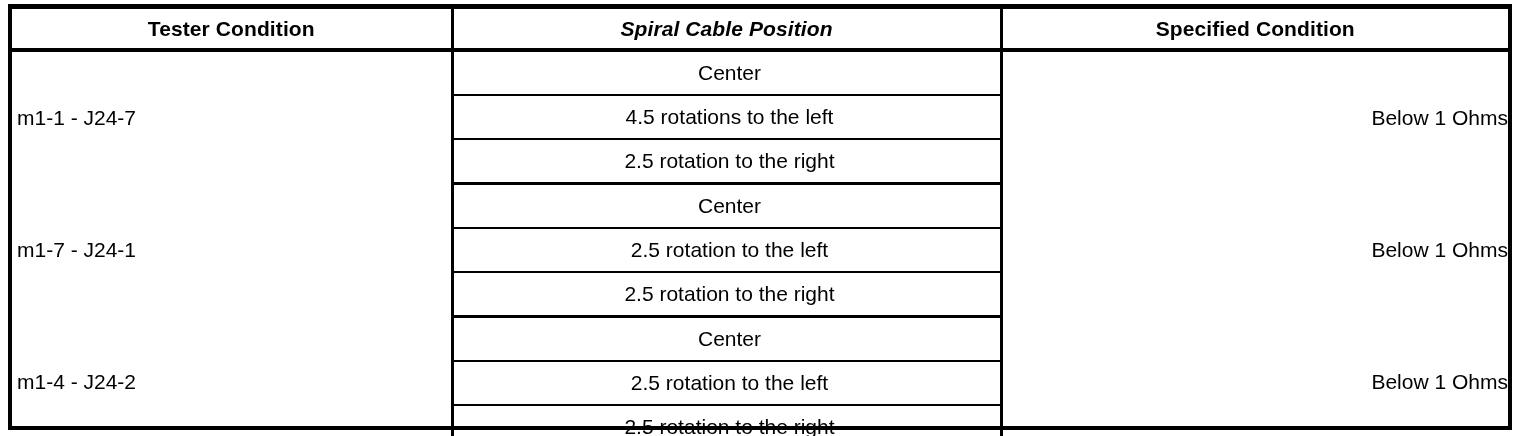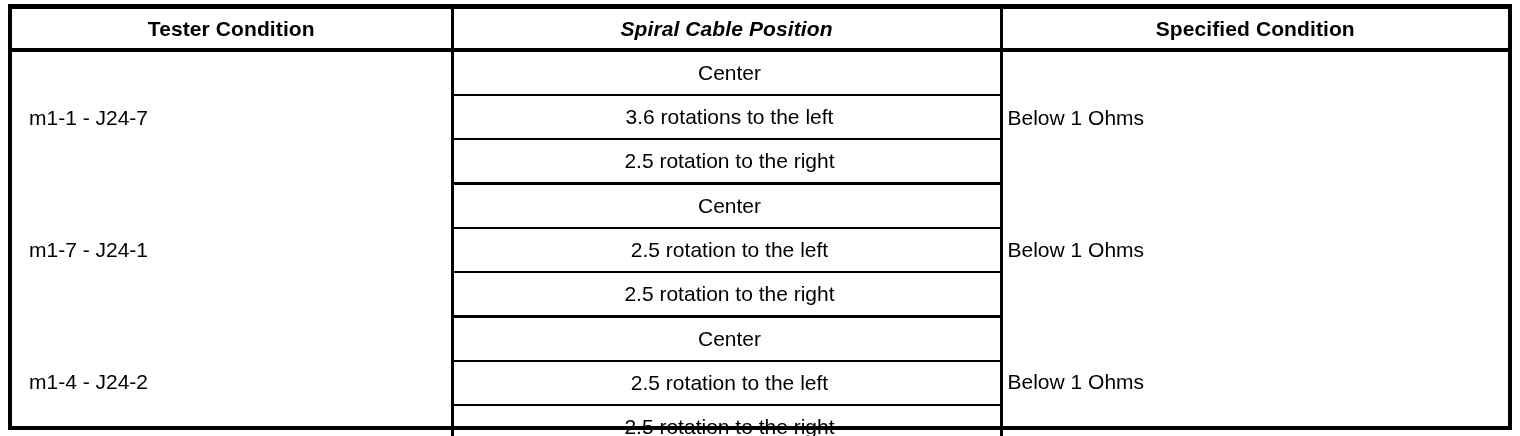--- a/index.html
+++ b/index.html
@@ -55,27 +55,27 @@
   
   tbody td {
     padding: 0;
     font-size: 21px;
     font-weight: normal;
     vertical-align: middle;
   }
 
   .cell-tester {
     text-align: left;
-    padding-left: 17px;
+    padding-left: 5px;
     border-right: 3px solid #000;
     vertical-align: middle;
   }
 
   .cell-spec {
-    text-align: left;
+    text-align: right;
     padding-left: 5px;
     border-left: 3px solid #000;
     vertical-align: middle;
   }
 
   .pos-cell {
     text-align: center;
     padding-left: 6px;
     height: 42px;
   }
@@ -105,21 +105,21 @@
     </thead>
 
     <tbody>
 
       <tr>
         <td class="cell-tester" rowspan="3">m1-1 - J24-7</td>
         <td class="pos-cell thin-div">Center</td>
         <td class="cell-spec" rowspan="3">Below 1 Ohms</td>
       </tr>
       <tr>
-        <td class="pos-cell thin-div">3.6 rotations to the left</td>
+        <td class="pos-cell thin-div">4.5 rotations to the left</td>
       </tr>
       <tr class="group-end">
         <td class="pos-cell">2.5 rotation to the right</td>
       </tr>
 
       <tr>
         <td class="cell-tester" rowspan="3">m1-7 - J24-1</td>
         <td class="pos-cell thin-div">Center</td>
         <td class="cell-spec" rowspan="3">Below 1 Ohms</td>
       </tr>

